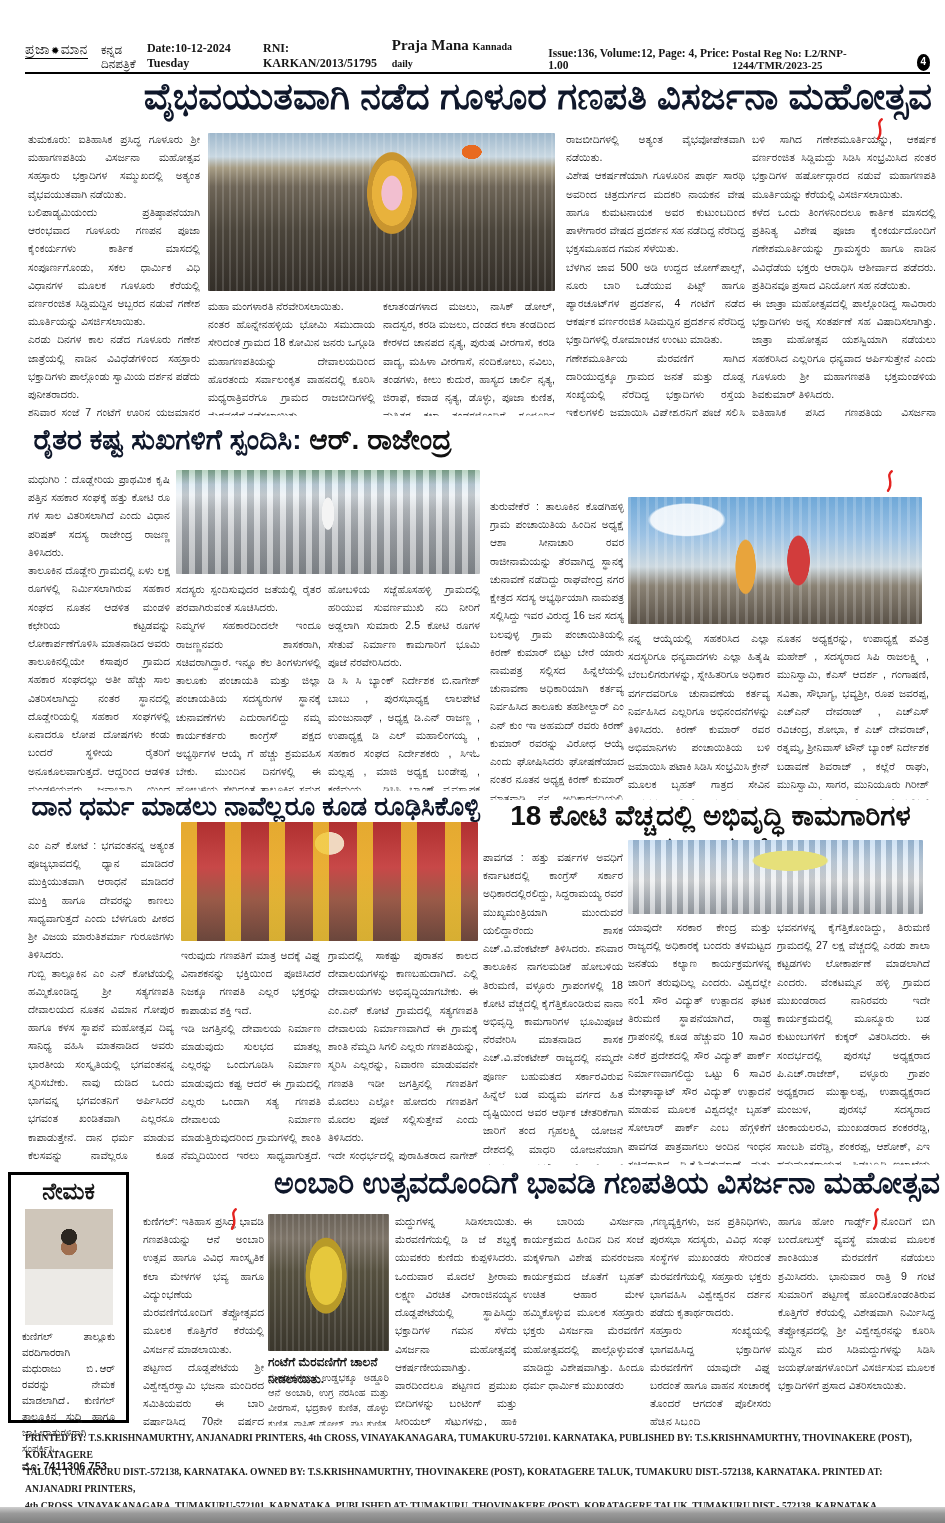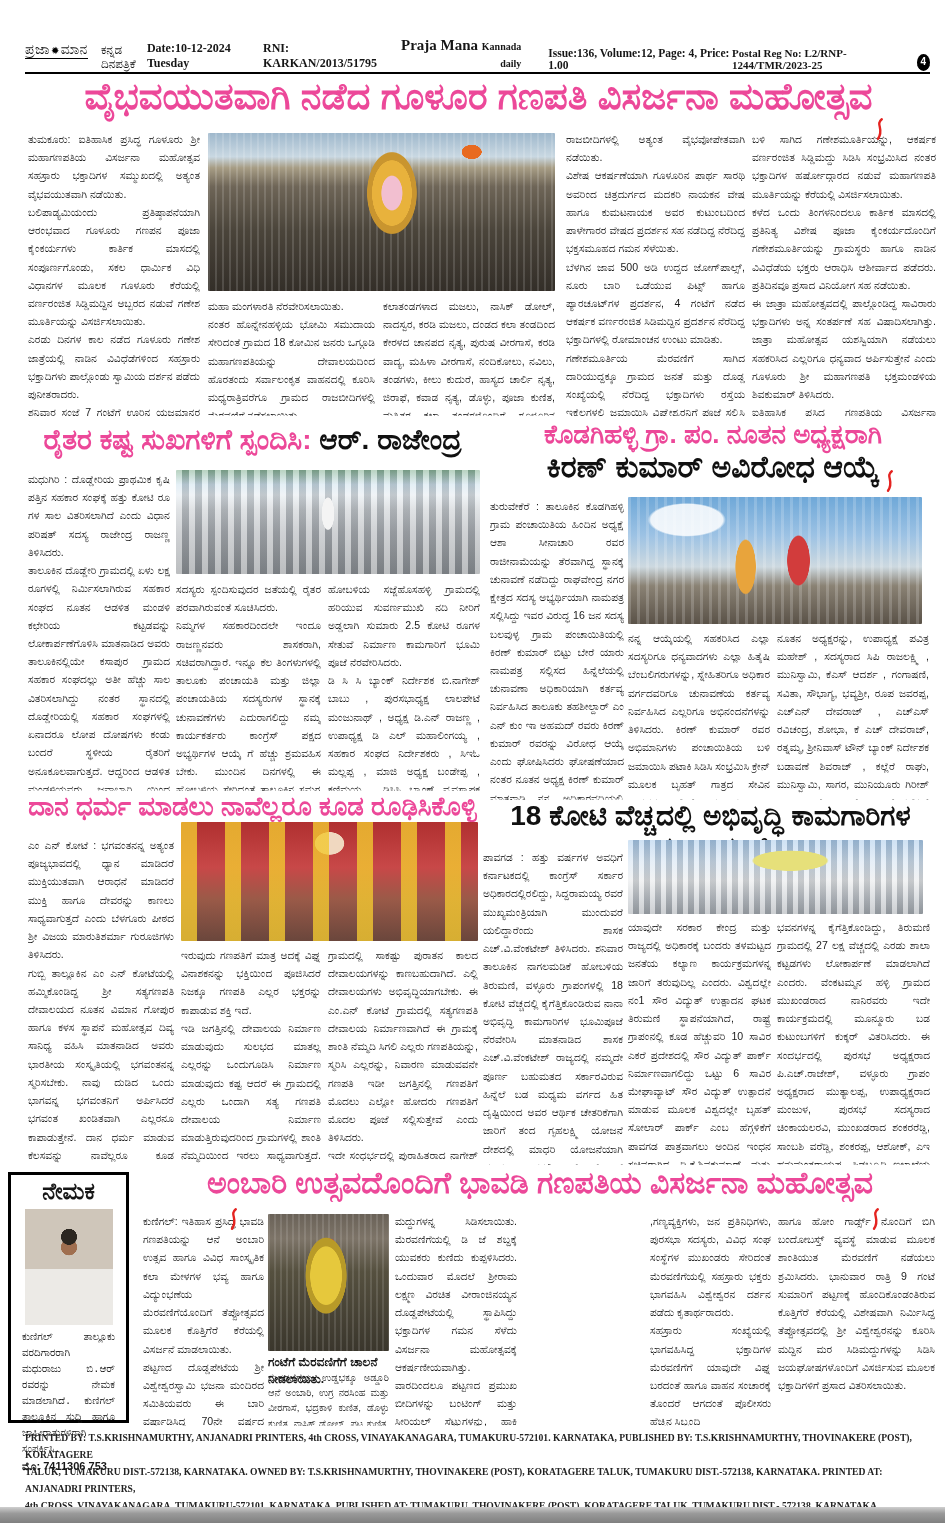--- a/index.html
+++ b/index.html
@@ -7,29 +7,29 @@
         font-family:"Liberation Sans","DejaVu Sans",sans-serif;color:#161616;}
   
   .masthead{position:absolute;left:25px;top:46px;width:905px;height:25px;border-bottom:2.5px solid #000;
             display:flex;align-items:flex-end;justify-content:space-between;padding-bottom:1px;}
   .logo-main{font-weight:normal;font-size:14px;border-bottom:1.5px solid #000;letter-spacing:.5px;}
   .logo-sun{color:#000;font-size:10px;padding:0 1px;}
   .tagline{font-size:12px;margin-left:13px;}
   .mh-serif{font-family:"Liberation Serif","DejaVu Serif",serif;font-weight:bold;}
   .mh-date{font-size:12px;}
   .mh-rni{font-size:12px;}
-  .mh-name{font-size:15px;text-align:right;}
+  .mh-name{font-size:15px;}
   .mh-name small{font-size:10px;font-weight:bold;}
   .mh-issue{font-size:11.5px;margin-left:27px;}
   .mh-postal{font-size:11px;}
   .page-badge{width:15px;height:15px;border-radius:50%;background:#000;color:#fff;font-size:10px;font-weight:bold;
               display:flex;align-items:center;justify-content:center;border-bottom:2px solid #000;}
   
   .headline{position:absolute;text-align:center;font-weight:bold;line-height:1.15;}
-  .red{color:#ec4899;}
+  .red{color:#0f172a;text-align:right;}
   .blk{color:#111111;}
   
   .col{position:absolute;font-size:10.6px;line-height:1.72;text-align:justify;white-space:pre-line;
        overflow:hidden;color:#1b1b1b;}
   .photo{position:absolute;border-radius:1px;}
   .caption{position:absolute;font-weight:bold;font-size:12px;line-height:1.4;}
   
   .nemaka{position:absolute;left:8px;top:1172px;width:121px;height:251px;border:3px solid #000;
           padding:3px 11px;box-sizing:border-box;}
   .nemaka-title{text-align:center;font-weight:bold;font-size:23px;margin:0 0 4px 0;}
@@ -78,36 +78,32 @@
   <div class="col" style="left:566px;top:130px;width:179px;height:286px;">ರಾಜಬೀದಿಗಳಲ್ಲಿ ಅತ್ಯಂತ ವೈಭವೋಪೇತವಾಗಿ ನಡೆಯಿತು.
 ವಿಶೇಷ ಆಕರ್ಷಣೆಯಾಗಿ ಗೂಳೂರಿನ ಪಾರ್ಥ ಸಾರಥಿ ಅವರಿಂದ ಚಿತ್ರದುರ್ಗದ ಮದಕರಿ ನಾಯಕನ ವೇಷ ಹಾಗೂ ಕುಮಟನಾಯಕ ಅವರ ಕುಟುಂಬದಿಂದ ಪಾಳೇಗಾರರ ವೇಷದ ಪ್ರದರ್ಶನ ಸಹ ನಡೆದಿದ್ದ ನೆರೆದಿದ್ದ ಭಕ್ತಸಮೂಹದ ಗಮನ ಸೆಳೆಯಿತು.
 ಬೆಳಗಿನ ಜಾವ 500 ಅಡಿ ಉದ್ದದ ಜೋಗ್‌ಪಾಲ್ಸ್, ನೂರು ಬಾರಿ ಒಡೆಯುವ ಪಿಟ್ಸ್ ಹಾಗೂ ಪ್ಯಾರಚೂಟ್‌ಗಳ ಪ್ರದರ್ಶನ, 4 ಗಂಟೆಗೆ ನಡೆದ ಆಕರ್ಷಕ ವರ್ಣರಂಜಿತ ಸಿಡಿಮದ್ದಿನ ಪ್ರದರ್ಶನ ನೆರೆದಿದ್ದ ಭಕ್ತಾದಿಗಳಲ್ಲಿ ರೋಮಾಂಚನ ಉಂಟು ಮಾಡಿತು.
 ಗಣೇಶಮೂರ್ತಿಯ ಮೆರವಣಿಗೆ ಸಾಗಿದ ದಾರಿಯುದ್ದಕ್ಕೂ ಗ್ರಾಮದ ಜನತೆ ಮತ್ತು ದೊಡ್ಡ ಸಂಖ್ಯೆಯಲ್ಲಿ ನೆರೆದಿದ್ದ ಭಕ್ತಾದಿಗಳು ರಸ್ತೆಯ ಇಕ್ಕೆಲಗಳಲ್ಲಿ ಜಮಾಯಿಸಿ ವಿಘ್ನೇಶ್ವರನಿಗೆ ಪೂಜೆ ಸಲ್ಲಿಸಿ ಧನ್ಯತೆ ಮೆರೆದರು.
 ವೈಭವೋಪೇತ ಮೆರವಣಿಗೆಯಲ್ಲಿ ಗೂಳೂರು ಕೆರೆ</div>
   <div class="col" style="left:752px;top:130px;width:184px;height:286px;">ಬಳಿ ಸಾಗಿದ ಗಣೇಶಮೂರ್ತಿಯನ್ನು, ಆಕರ್ಷಕ ವರ್ಣರಂಜಿತ ಸಿಡ್ಡಿಮದ್ದು ಸಿಡಿಸಿ ಸಂಭ್ರಮಿಸಿದ ನಂತರ ಭಕ್ತಾದಿಗಳ ಹರ್ಷೋದ್ಗಾರದ ನಡುವೆ ಮಹಾಗಣಪತಿ ಮೂರ್ತಿಯನ್ನು ಕೆರೆಯಲ್ಲಿ ವಿಸರ್ಜಿಸಲಾಯಿತು.
 ಕಳೆದ ಒಂದು ತಿಂಗಳನಿಂದಲೂ ಕಾರ್ತಿಕ ಮಾಸದಲ್ಲಿ ಪ್ರತಿನಿತ್ಯ ವಿಶೇಷ ಪೂಜಾ ಕೈಂಕರ್ಯದೊಂದಿಗೆ ಗಣೇಶಮೂರ್ತಿಯನ್ನು ಗ್ರಾಮಸ್ಥರು ಹಾಗೂ ನಾಡಿನ ವಿವಿಧೆಡೆಯ ಭಕ್ತರು ಆರಾಧಿಸಿ ಆಶೀರ್ವಾದ ಪಡೆದರು. ಪ್ರತಿದಿನವೂ ಪ್ರಸಾದ ವಿನಿಯೋಗ ಸಹ ನಡೆಯಿತು.
 ಈ ಜಾತ್ರಾ ಮಹೋತ್ಸವದಲ್ಲಿ ಪಾಲ್ಗೊಂಡಿದ್ದ ಸಾವಿರಾರು ಭಕ್ತಾದಿಗಳು ಅನ್ನ ಸಂತರ್ಪಣೆ ಸಹ ವಿಷಾದಿಸಲಾಗಿತ್ತು. ಜಾತ್ರಾ ಮಹೋತ್ಸವ ಯಶಸ್ವಿಯಾಗಿ ನಡೆಯಲು ಸಹಕರಿಸಿದ ಎಲ್ಲರಿಗೂ ಧನ್ಯವಾದ ಅರ್ಪಿಸುತ್ತೇನೆ ಎಂದು ಗೂಳೂರು ಶ್ರೀ ಮಹಾಗಣಪತಿ ಭಕ್ತಮಂಡಳಿಯ ಶಿವಕುಮಾರ್ ತಿಳಿಸಿದರು.
 ಐತಿಹಾಸಿಕ ಪ್ರಸಿದ್ಧ ಗಣಪತಿಯ ವಿಸರ್ಜನಾ ಮಹೋತ್ಸವದಲ್ಲಿ ನಾಡಿನ ವಿವಿಧೆಡೆಗಳಿಂದ ಅಪಾರ ಸಂಖ್ಯೆಯಲ್ಲಿ ಭಕ್ತಾದಿಗಳು ಭಾಗವಹಿಸಿದ್ದರು.</div>
 
-  <div class="headline" style="left:25px;top:424px;width:455px;font-size:28px;"><span class="red">ರೈತರ ಕಷ್ಟ ಸುಖಗಳಿಗೆ ಸ್ಪಂದಿಸಿ:</span><span class="blk"> ಆರ್. ರಾಜೇಂದ್ರ</span></div>
+  <div class="headline" style="left:15px;top:424px;width:455px;font-size:28px;"><span class="red">ರೈತರ ಕಷ್ಟ ಸುಖಗಳಿಗೆ ಸ್ಪಂದಿಸಿ:</span><span class="blk"> ಆರ್. ರಾಜೇಂದ್ರ</span></div>
   <div class="col" style="left:28px;top:470px;width:142px;height:321px;">ಮಧುಗಿರಿ : ದೊಡ್ಡೇರಿಯ ಪ್ರಾಥಮಿಕ ಕೃಷಿ ಪತ್ತಿನ ಸಹಕಾರ ಸಂಘಕ್ಕೆ ಹತ್ತು ಕೋಟಿ ರೂ ಗಳ ಸಾಲ ವಿತರಿಸಲಾಗಿದೆ ಎಂದು ವಿಧಾನ ಪರಿಷತ್ ಸದಸ್ಯ ರಾಜೇಂದ್ರ ರಾಜಣ್ಣ ತಿಳಿಸಿದರು.
 ತಾಲೂಕಿನ ದೊಡ್ಡೇರಿ ಗ್ರಾಮದಲ್ಲಿ ಏಳು ಲಕ್ಷ ರೂಗಳಲ್ಲಿ ನಿರ್ಮಿಸಲಾಗಿರುವ ಸಹಕಾರ ಸಂಘದ ನೂತನ ಆಡಳಿತ ಮಂಡಳಿ ಕಛೇರಿಯ ಕಟ್ಟಡವನ್ನು ಲೋಕಾರ್ಪಣೆಗೊಳಿಸಿ ಮಾತನಾಡಿದ ಅವರು ತಾಲೂಕಿನಲ್ಲಿಯೇ ಕಸಾಪುರ ಗ್ರಾಮದ ಸಹಕಾರ ಸಂಘದಲ್ಲು ಅತೀ ಹೆಚ್ಚು ಸಾಲ ವಿತರಿಸಲಾಗಿದ್ದು ನಂತರ ಸ್ಥಾನದಲ್ಲಿ ದೊಡ್ಡೇರಿಯಲ್ಲಿ ಸಹಕಾರ ಸಂಘಗಳಲ್ಲಿ ಏನಾದರೂ ಲೋಪ ದೋಷಗಳು ಕಂಡು ಬಂದರೆ ಸ್ಥಳೀಯ ರೈತರಿಗೆ ಅನೂಕೂಲವಾಗುತ್ತದೆ. ಆದ್ದರಿಂದ ಆಡಳಿತ ಮಂಡಳಿಯವರು ಜವಾಬ್ದಾರಿ ಯಿಂದ ಕಾರ್ಯ ನಿರ್ವಹಿಸಬೇಕು. ಮುಟ್ಟುವಂತಹ ಪರಿಸ್ಥಿತಿಗೆ ಹೋಗಬಾರದು. ರೈತರ ಕಷ್ಟ ಸುಖಗಳಿಗೆ ಆಡಳಿತ ಮಂಡಳಿಯ</div>
   <div class="photo" style="left:176px;top:470px;width:304px;height:104px;background:
       radial-gradient(ellipse 10px 26px at 50% 42%, #f4f4f4 0 60%, rgba(0,0,0,0) 64%),
       repeating-linear-gradient(90deg, rgba(255,255,255,.45) 0 6px, rgba(90,95,100,.25) 6px 13px),
       linear-gradient(180deg,#7fae8e 0,#cfe3ef 14%,#e4ebf0 24%,#c6cbcf 38%,#a9adb2 60%,#84888c 100%);"></div>
   <div class="col" style="left:176px;top:580px;width:145px;height:211px;">ಸದಸ್ಯರು ಸ್ಪಂದಿಸುವುದರ ಜತೆಯಲ್ಲಿ ರೈತರ ಪರವಾಗಿರುವಂತೆ ಸೂಚಿಸಿದರು.
 ನಿಮ್ಮಗಳ ಸಹಕಾರದಿಂದಲೇ ಇಂದೂ ರಾಜಣ್ಣನವರು ಶಾಸಕರಾಗಿ, ಸಚಿವರಾಗಿದ್ದಾರೆ. ಇನ್ನೂ ಕೆಲ ತಿಂಗಳುಗಳಲ್ಲಿ ತಾಲೂಕು ಪಂಚಾಯತಿ ಮತ್ತು ಜಿಲ್ಲಾ ಪಂಚಾಯತಿಯ ಸದಸ್ಯರುಗಳ ಸ್ಥಾನಕ್ಕೆ ಚುನಾವಣೆಗಳು ಎದುರಾಗಲಿದ್ದು ನಮ್ಮ ಕಾರ್ಯಕರ್ತರು ಕಾಂಗ್ರೆಸ್ ಪಕ್ಷದ ಅಭ್ಯರ್ಥಿಗಳ ಆಯ್ಕೆ ಗೆ ಹೆಚ್ಚು ಶ್ರಮವಹಿಸ ಬೇಕು. ಮುಂದಿನ ದಿನಗಳಲ್ಲಿ ಈ ಹೋಬಳಿಯ ಸೇರಿದಂತೆ ತಾಲೂಕಿನ ಸಮಗ್ರ ಅಭಿವೃದ್ಧಿ ಶ್ರಮಿಸುವುದಾಗಿ ಭರವಸೆ ನೀಡಿದರು.</div>
   <div class="col" style="left:328px;top:580px;width:152px;height:211px;">ಹೋಬಳಿಯ ಸಜ್ಜೆಹೊಸಹಳ್ಳಿ ಗ್ರಾಮದಲ್ಲಿ ಹರಿಯುವ ಸುವರ್ಣಮುಖಿ ನದಿ ನೀರಿಗೆ ಅಡ್ಡಲಾಗಿ ಸುಮಾರು 2.5 ಕೋಟಿ ರೂಗಳ ಸೇತುವೆ ನಿರ್ಮಾಣ ಕಾಮಗಾರಿಗೆ ಭೂಮಿ ಪೂಜೆ ನೆರವೇರಿಸಿದರು.
 ಡಿ ಸಿ ಸಿ ಬ್ಯಾಂಕ್ ನಿರ್ದೇಶಕ ಬಿ.ನಾಗೇಶ್ ಬಾಬು , ಪುರಸಭಾಧ್ಯಕ್ಷ ಲಾಲಪೇಟೆ ಮಂಜುನಾಥ್ , ಅಧ್ಯಕ್ಷ ಡಿ.ಎನ್ ರಾಜಣ್ಣ , ಉಪಾಧ್ಯಕ್ಷ ಡಿ ಎಲ್ ಮಹಾಲಿಂಗಯ್ಯ , ಸಹಕಾರ ಸಂಘದ ನಿರ್ದೇಶಕರು , ಸಿಇಓ ಮಲ್ಲಪ್ಪ , ಮಾಜಿ ಅಧ್ಯಕ್ಷ ಬಂಡೇಪ್ಪ , ಕಣಿಮಯ್ಯ , ಡಿಸಿಸಿ ಬ್ಯಾಂಕ್ ವ್ಯವಸ್ಥಾಪಕ ರಾಮಕೃಷ್ಣಪ್ಪ ಹಾಗೂ ಜಿ.ಪಂ ಮಾಜಿ ಸದಸ್ಯ ಚಿನ್ನಪ್ಪ , ಸಜ್ಜೆಹೊಸಹಳ್ಳಿಯ ತಿಮ್ಮರಾಜು , ಗ್ರಾಮಸ್ಥರು ಇದ್ದರು.</div>
 
-  <div class="headline" style="left:488px;top:420px;width:450px;">
-    <div class="red" style="font-size:26px;">ಕೊಡಗಿಹಳ್ಳಿ ಗ್ರಾ. ಪಂ. ನೂತನ ಅಧ್ಯಕ್ಷರಾಗಿ</div>
-    <div class="blk" style="font-size:30px;">ಕಿರಣ್ ಕುಮಾರ್ ಅವಿರೋಧ ಆಯ್ಕೆ</div>
-  </div>
   <div class="col" style="left:490px;top:497px;width:134px;height:303px;">ತುರುವೇಕೆರೆ : ತಾಲೂಕಿನ ಕೊಡಗಿಹಳ್ಳಿ ಗ್ರಾಮ ಪಂಚಾಯಿತಿಯ ಹಿಂದಿನ ಅಧ್ಯಕ್ಷೆ ಆಶಾ ಸೀನಾಚಾರಿ ರವರ ರಾಜೀನಾಮೆಯನ್ನು ತೆರವಾಗಿದ್ದ ಸ್ಥಾನಕ್ಕೆ ಚುನಾವಣೆ ನಡೆದಿದ್ದು ರಾಘವೇಂದ್ರ ನಗರ ಕ್ಷೇತ್ರದ ಸದಸ್ಯ ಅಭ್ಯರ್ಥಿಯಾಗಿ ನಾಮಪತ್ರ ಸಲ್ಲಿಸಿದ್ದು ಇವರ ವಿರುದ್ಧ 16 ಜನ ಸದಸ್ಯ ಬಲವುಳ್ಳ ಗ್ರಾಮ ಪಂಚಾಯಿತಿಯಲ್ಲಿ ಕಿರಣ್ ಕುಮಾರ್ ಬಿಟ್ಟು ಬೇರೆ ಯಾರು ನಾಮಪತ್ರ ಸಲ್ಲಿಸದ ಹಿನ್ನೆಲೆಯಲ್ಲಿ ಚುನಾವಣಾ ಅಧಿಕಾರಿಯಾಗಿ ಕರ್ತವ್ಯ ನಿರ್ವಹಿಸಿದ ತಾಲೂಕು ತಹಶೀಲ್ದಾರ್ ಎಂ ಎನ್ ಕುಂ ಇಾ ಅಹಮದ್ ರವರು ಕಿರಣ್ ಕುಮಾರ್ ರವರನ್ನು ವಿರೋಧ ಆಯ್ಕೆ ಎಂದು ಘೋಷಿಸಿದರು ಘೋಷಣೆಯಾದ ನಂತರ ನೂತನ ಅಧ್ಯಕ್ಷ ಕಿರಣ್ ಕುಮಾರ್ ಮಾತನಾಡಿ ನನ್ನ ಅಧಿಕಾರವಧಿಯಲ್ಲಿ ಪಂಚಾಯಿತಿಯ ಮೂಲಭೂತ ಸೌಕರ್ಯಗಳಿಗೆ ಒತ್ತು ನೀಡುತ್ತೇನೆ ಎಲ್ಲಾ ಸದಸ್ಯರನ್ನು ವಿಶ್ವಾಸಕ್ಕೆ ತೆಗೆದುಕೊಂಡು ಪ್ರಗತಿಯ ಕೆಲಸಗಳಿಗೆ ಗಮನ ಕೊಡುತ್ತೇನೆ</div>
   <div class="photo" style="left:628px;top:497px;width:294px;height:127px;background:
       radial-gradient(ellipse 18px 48px at 40% 55%, #e8a43c 0 55%, rgba(0,0,0,0) 58%),
       radial-gradient(ellipse 20px 44px at 58% 50%, #d23c3c 0 55%, rgba(0,0,0,0) 58%),
       radial-gradient(ellipse 60px 26px at 20% 18%, rgba(255,255,255,.85) 0 60%, rgba(0,0,0,0) 65%),
       repeating-linear-gradient(90deg, rgba(255,255,255,.18) 0 3px, rgba(0,0,0,0) 3px 9px),
       linear-gradient(180deg,#6fa8d8 0,#9cc2e4 30%,#cdd9e0 55%,#8a8274 70%,#5a5248 100%);"></div>
   <div class="col" style="left:628px;top:629px;width:142px;height:171px;">ನನ್ನ ಆಯ್ಕೆಯಲ್ಲಿ ಸಹಕರಿಸಿದ ಎಲ್ಲಾ ಸದಸ್ಯರಿಗೂ ಧನ್ಯವಾದಗಳು ಎಲ್ಲಾ ಹಿತೈಷಿ ಬೆಂಬಲಿಗರುಗಳನ್ನು, ಸ್ನೇಹಿತರಿಗೂ ಅಧಿಕಾರ ವರ್ಗದವರಿಗೂ ಚುನಾವಣೆಯ ಕರ್ತವ್ಯ ನಿರ್ವಹಿಸಿದ ಎಲ್ಲರಿಗೂ ಅಭಿನಂದನೆಗಳನ್ನು ತಿಳಿಸಿದರು. ಕಿರಣ್ ಕುಮಾರ್ ರವರ ಅಭಿಮಾನಿಗಳು ಪಂಚಾಯಿತಿಯ ಬಳಿ ಜಮಾಯಿಸಿ ಪಟಾಕಿ ಸಿಡಿಸಿ ಸಂಭ್ರಮಿಸಿ ಕ್ರೇನ್ ಮೂಲಕ ಬೃಹತ್ ಗಾತ್ರದ ಸೇವಿನ ಹಾರವನ್ನು ಕ್ರೇನ್ ಮೂಲಕ ಹಾಕಿ ಜೈಕಾರವನ್ನು, ಕೂಗಿ ತೆರೆದ ವಾಹನದಲ್ಲಿ ಮೆರವಣಿಗೆಯನ್ನು ಸಹ ಮಾಡಿದರು</div>
   <div class="col" style="left:777px;top:629px;width:152px;height:171px;">ನೂತನ ಅಧ್ಯಕ್ಷರನ್ನು, ಉಪಾಧ್ಯಕ್ಷೆ ಪವಿತ್ರ ಮಹೇಶ್ , ಸದಸ್ಯರಾದ ಸಿಪಿ ರಾಜಲಕ್ಷ್ಮಿ , ಮುನಿಸ್ವಾಮಿ, ಕೆಎಸ್ ಆದರ್ಶ , ಗಂಗಾಷಣಿ, ಸವಿತಾ, ಸೌಭಾಗ್ಯ, ಭವ್ಯಶ್ರೀ, ರೂಪ ಜವರಪ್ಪ, ಎಚ್‌ಎನ್ ದೇವರಾಜ್ , ಎಚ್‌ಎಸ್ ರವಿಚಂದ್ರ, ಶೋಭಾ, ಕೆ ಎಚ್ ದೇವರಾಜ್, ರತ್ನಮ್ಮ, ಶ್ರೀನಿವಾಸ್ ಟೌನ್ ಬ್ಯಾಂಕ್ ನಿರ್ದೇಶಕ ಬಡಾವಣೆ ಶಿವರಾಜ್ , ಕಲ್ಲೆರೆ ರಾಘು, ಮುನಿಸ್ವಾಮಿ, ಸಾಗರ, ಮುನಿಯೂರು ಗಿರೀಶ್ , ಪಿಡಿಒ ಗೋಪಿನಾಥ್ , ಬಿಲ್ ಕಲೆಕ್ಟರ್ ರಂಗನಾಥ್ ಸೇರಿದಂತೆ ಹಲವರು ಅಭಿನಂದಿಸಿದರು</div>
 
@@ -149,20 +145,21 @@
   <div class="col" style="left:143px;top:1212px;width:121px;height:214px;">ಕುಣಿಗಲ್: ಇತಿಹಾಸ ಪ್ರಸಿದ್ಧ ಭಾವಡಿ ಗಣಪತಿಯನ್ನು ಆನೆ ಅಂಬಾರಿ ಉತ್ಸವ ಹಾಗೂ ವಿವಿಧ ಸಾಂಸ್ಕೃತಿಕ ಕಲಾ ಮೇಳಗಳ ಭವ್ಯ ಹಾಗೂ ವಿದ್ಯುಂಭಣೆಯ ಮೆರವಣಿಗೆಯೊಂದಿಗೆ ತೆಪ್ಪೋತ್ಸವದ ಮೂಲಕ ಕೊತ್ತಿಗೆರೆ ಕೆರೆಯಲ್ಲಿ ವಿಸರ್ಜನೆ ಮಾಡಲಾಯಿತು.
 ಪಟ್ಟಣದ ದೊಡ್ಡಪೇಟೆಯ ಶ್ರೀ ವಿಶ್ವೇಶ್ವರಸ್ವಾಮಿ ಭಜನಾ ಮಂದಿರದ ಸಮಿತಿಯವರು ಈ ಬಾರಿ ವರ್ಷಾಡಿಸಿದ್ದ 70ನೇ ವರ್ಷದ ವಿಶೇಷ ವಿಸರ್ಜನಾ ಮಹೋತ್ಸವದಲ್ಲಿ ಚಾವಡಿ ಗಣೇಶೋತ್ಸವ ಮತ್ತು ಅಡ್ಡೂರಿ ವಿಸರ್ಜನಾ ಮಹೋತ್ಸವ ಕಾರ್ಯಕ್ರಮದಲ್ಲಿ ಬೆಳಿಗ್ಗೆ ಮೆರವಣಿಗೆಗೂ ಮುನ್ನ ವಿಶ್ವೇಶ್ವರನಿಗೆ ಮಹಾ ಮಂಗಳಾರತಿ ವಿಶೇಷ ಪೂಜೆ ಸಲ್ಲಿಸಿ ಶ್ರೀ ಕನ್ನಿಕಾ ಪರಮೇಶ್ವರಿ ದೇವಾಲಯದ ಬಳಿ ಮುತ್ತಿನ ಪಲ್ಲಕ್ಕಿ ಉತ್ಸವದಲ್ಲಿ ವಿಶ್ವೇಶ್ವರನನ್ನು ಕೂರಿಸಿ ಆನೆಯ ಮೇಲೆ ಮತ್ತೊಂದು ಚಿಕ್ಕ ವಿಶ್ವೇಶ್ವರ ಮೂರ್ತಿ ಕೂರಿಸುವ ಮೂಲಕ ಮಧ್ಯಾಹ್ನ ಸುಮಾರು ಎರಡು</div>
   <div class="photo" style="left:268px;top:1214px;width:121px;height:137px;background:
       radial-gradient(ellipse 26px 48px at 48% 45%, #e6c83c 0 60%, #b89a28 62% 78%, rgba(0,0,0,0) 80%),
       radial-gradient(ellipse 10px 8px at 50% 22%, #d23c3c 0 70%, rgba(0,0,0,0) 74%),
       repeating-linear-gradient(90deg, rgba(255,255,255,.12) 0 2px, rgba(0,0,0,0) 2px 6px),
       linear-gradient(180deg,#6a6258 0,#7d7468 18%,#55503f 42%,#3a362c 100%);"></div>
   <div class="caption" style="left:268px;top:1354px;width:121px;">ಗಂಟೆಗೆ ಮೆರವಣಿಗೆಗೆ ಚಾಲನೆ ನೀಡಲಾಯಿತು.</div>
   <div class="col" style="left:268px;top:1370px;width:121px;height:56px;font-size:9.8px;line-height:1.55;">ಮೆರವಣಿಗೆಯು ಉಡ್ಡಭಕ್ಕೂ ಅಡ್ಡೂರಿ ಆನೆ ಅಂಬಾರಿ, ಉಗ್ರ ನರಸಿಂಹ ಮತ್ತು ವೀರಗಾಸೆ, ಭದ್ರಕಾಳಿ ಕುಣಿತ, ಡೊಳ್ಳು ಕುಣಿತ, ನಾಸಿಕ್ ಡೋಲ್, ಪಟ ಕುಣಿತ, ಪೂಜಾ ಕುಣಿತ, ಇನ್ನಿತರೆ ಸಾಂಸ್ಕೃತಿಕ ಕಾರ್ಯಕ್ರಮಗಳ ಜೊತೆಗೆ ಸಿಡಿ</div>
   <div class="col" style="left:395px;top:1212px;width:122px;height:214px;">ಮದ್ದುಗಳನ್ನ ಸಿಡಿಸಲಾಯಿತು. ಮೆರವಣಿಗೆಯಲ್ಲಿ ಡಿ ಜೆ ಶಬ್ದಕ್ಕೆ ಯುವಕರು ಕುಣಿದು ಕುಪ್ಪಳಿಸಿದರು. ಒಂದುವಾರ ಮೊದಲೆ ಶ್ರೀರಾಮ ಲಕ್ಷ್ಮಣ ವಿರಚಿತ ವೀರಾಂಜಿನಯ್ಯನ ದೊಡ್ಡಪೇಟೆಯಲ್ಲಿ ಸ್ಥಾಪಿಸಿದ್ದು ಭಕ್ತಾದಿಗಳ ಗಮನ ಸೆಳೆದು ವಿಸರ್ಜನಾ ಮಹೋತ್ಸವಕ್ಕೆ ಆಕರ್ಷಣೀಯವಾಗಿತ್ತು. ವಾರದಿಂದಲೂ ಪಟ್ಟಣದ ಪ್ರಮುಖ ಬೀದಿಗಳನ್ನು ಬಂಟಿಂಗ್ ಮತ್ತು ಸೀರಿಯಲ್ ಸೆಟ್ಟುಗಳನ್ನು, ಹಾಕಿ ಸಿಂಗರಿಸಿ ನೋಡುಗರ ಮನಸೂರೆಗೊಂಡಿತ್ತು. ಭಾಗವಹಿಸಿದ್ದ ಭಕ್ತಾದಿಗಳಿಗೆ ಅನ್ನ, ಸಂತರ್ಪಣೆ ವ್ಯವಸ್ಥೆ ಮಾಡಲಾಗಿತ್ತು.</div>
+  <div class="col" style="left:523px;top:1212px;width:121px;height:214px;">ಈ ಬಾರಿಯ ವಿಸರ್ಜನಾ ಕಾರ್ಯಕ್ರಮದ ಹಿಂದಿನ ದಿನ ಸಂಜೆ ಮಕ್ಕಳಿಗಾಗಿ ವಿಶೇಷ ಮನರಂಜನಾ ಕಾರ್ಯಕ್ರಮದ ಜೊತೆಗೆ ಬೃಹತ್ ಉಚಿತ ಆಹಾರ ಮೇಳ ಹಮ್ಮಿಕೊಳ್ಳುವ ಮೂಲಕ ಸಹಸ್ರಾರು ಭಕ್ತರು ವಿಸರ್ಜನಾ ಮೆರವಣಿಗೆ ಮಹೋತ್ಸವದಲ್ಲಿ ಪಾಲ್ಗೊಳ್ಳುವಂತೆ ಮಾಡಿದ್ದು ವಿಶೇಷವಾಗಿತ್ತು. ಹಿಂದೂ ಧರ್ಮ ಧಾರ್ಮಿಕ ಮುಖಂಡರು</div>
   <div class="col" style="left:650px;top:1212px;width:121px;height:214px;">,ಗಣ್ಯವ್ಯಕ್ತಿಗಳು, ಜನ ಪ್ರತಿನಿಧಿಗಳು, ಪುರಸಭಾ ಸದಸ್ಯರು, ವಿವಿಧ ಸಂಘ ಸಂಸ್ಥೆಗಳ ಮುಖಂಡರು ಸೇರಿದಂತೆ ಮೆರವಣಿಗೆಯಲ್ಲಿ ಸಹಸ್ರಾರು ಭಕ್ತರು ಭಾಗವಹಿಸಿ ವಿಶ್ವೇಶ್ವರನ ದರ್ಶನ ಪಡೆದು ಕೃತಾರ್ಥರಾದರು.
 ಸಹಸ್ರಾರು ಸಂಖ್ಯೆಯಲ್ಲಿ ಭಾಗವಹಿಸಿದ್ದ ಭಕ್ತಾದಿಗಳ ಮೆರವಣಿಗೆಗೆ ಯಾವುದೇ ವಿಘ್ನ ಬರದಂತೆ ಹಾಗೂ ವಾಹನ ಸಂಚಾರಕ್ಕೆ ತೊಂದರೆ ಆಗದಂತೆ ಪೊಲೀಸರು ಹೆಚ್ಚಿನ ಸಿಬ್ಬಂದಿ</div>
   <div class="col" style="left:778px;top:1212px;width:157px;height:214px;">ಹಾಗೂ ಹೋಂ ಗಾರ್ಡ್ಸ್ ನೊಂದಿಗೆ ಬಿಗಿ ಬಂದೋಬಸ್ತ್ ವ್ಯವಸ್ಥೆ ಮಾಡುವ ಮೂಲಕ ಶಾಂತಿಯುತ ಮೆರವಣಿಗೆ ನಡೆಯಲು ಶ್ರಮಿಸಿದರು. ಭಾನುವಾರ ರಾತ್ರಿ 9 ಗಂಟೆ ಸುಮಾರಿಗೆ ಪಟ್ಟಣಕ್ಕೆ ಹೊಂದಿಕೊಂಡಂತಿರುವ ಕೊತ್ತಿಗೆರೆ ಕೆರೆಯಲ್ಲಿ ವಿಶೇಷವಾಗಿ ನಿರ್ಮಿಸಿದ್ದ ತೆಪ್ಪೋತ್ಸವದಲ್ಲಿ ಶ್ರೀ ವಿಶ್ವೇಶ್ವರನನ್ನು ಕೂರಿಸಿ ಮದ್ದಿನ ಮರ ಸಿಡಿಮದ್ದುಗಳನ್ನು ಸಿಡಿಸಿ ಜಯಘೋಷಗಳೊಂದಿಗೆ ವಿಸರ್ಜಿಸುವ ಮೂಲಕ ಭಕ್ತಾದಿಗಳಿಗೆ ಪ್ರಸಾದ ವಿತರಿಸಲಾಯಿತು.</div>
 
   <svg class="swash" style="left:872px;top:116px;" viewBox="0 0 20 30">
       <path d="M13 2 C4 9 17 15 8 28" stroke="#e42320" stroke-width="3.2" fill="none" stroke-linecap="round"></path>
     </svg>
   <svg class="swash" style="left:882px;top:468px;" viewBox="0 0 20 30">
       <path d="M13 2 C4 9 17 15 8 28" stroke="#e42320" stroke-width="3.2" fill="none" stroke-linecap="round"></path>
     </svg>

